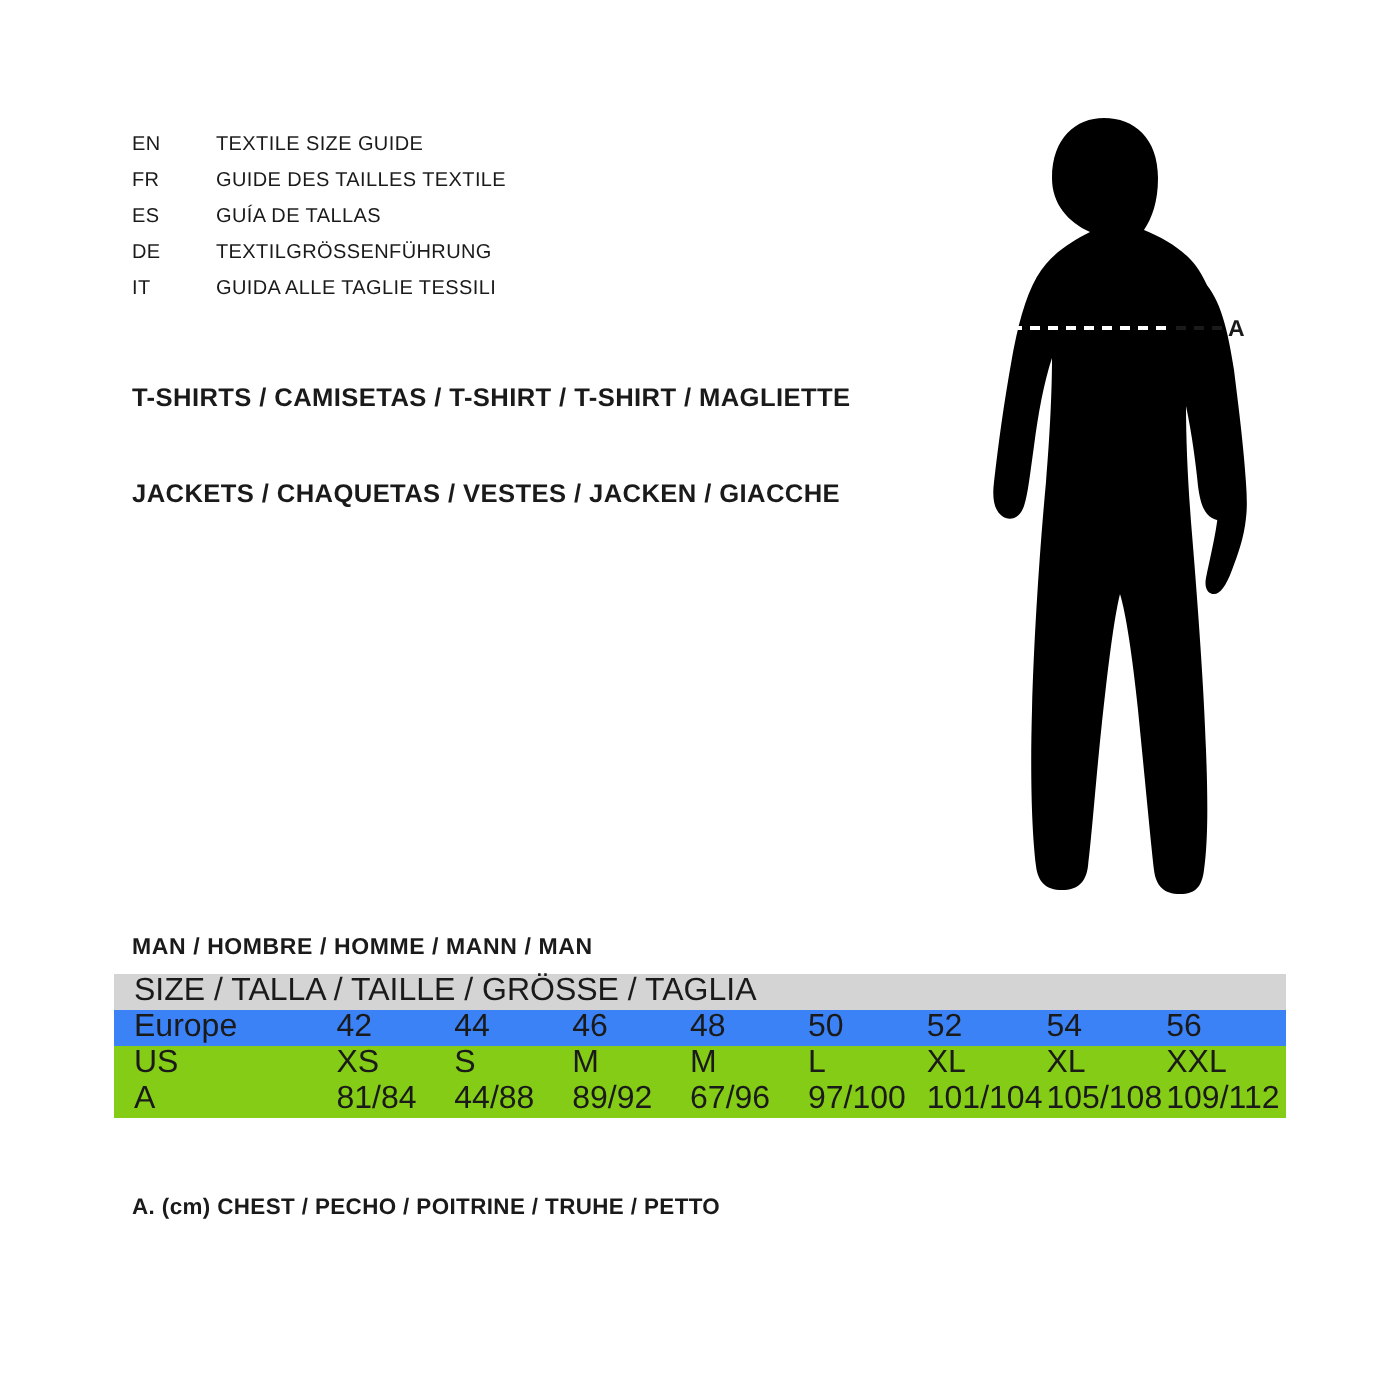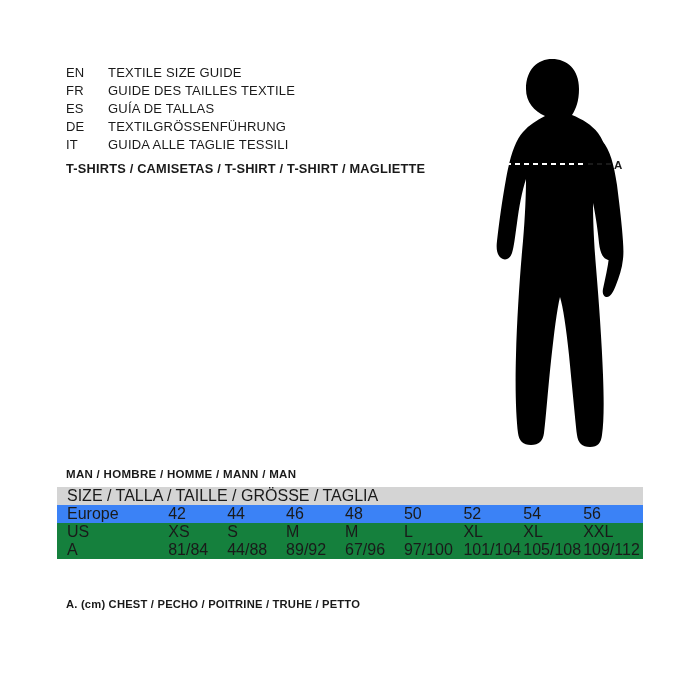--- a/index.html
+++ b/index.html
@@ -25,21 +25,21 @@
     position: absolute;
     left: 66px;
     top: 64px;
     width: 360px;
   }
   .lang-row {
     display: flex;
     align-items: center;
     height: 18px;
     line-height: 18px;
-    font-size: 13px;
+    font-size: 10px;
     letter-spacing: 0.2px;
   }
   .lang-code {
     width: 42px;
     flex: 0 0 42px;
   }
   .lang-text {
     flex: 1 1 auto;
   }
 
@@ -49,20 +49,21 @@
     left: 66px;
     top: 160px;
     width: 420px;
     font-size: 12.8px;
     font-weight: bold;
     letter-spacing: 0.2px;
   }
   .garments div {
     height: 18px;
     line-height: 18px;
+    margin-top: 30px;
   }
 
   
   .figure {
     position: absolute;
     left: 430px;
     top: 45px;
     width: 260px;
     height: 410px;
   }
@@ -101,21 +102,21 @@
     vertical-align: middle;
     white-space: nowrap;
   }
   table.size-table tr.header-row {
     background: #d4d4d4;
   }
   table.size-table tr.shade {
     background: #3b82f6;
   }
   table.size-table tr.plain {
-    background: #15803d;
+    background: #84cc16;
   }
   .c-label {
     padding-left: 10px !important;
     width: 104px;
   }
   .c-val {
     width: 60px;
   }
   .footnote {
     position: absolute;
@@ -149,20 +150,21 @@
       <span class="lang-text">TEXTILGRÖSSENFÜHRUNG</span>
     </div>
     <div class="lang-row">
       <span class="lang-code">IT</span>
       <span class="lang-text">GUIDA ALLE TAGLIE TESSILI</span>
     </div>
   </div>
 
   <div class="garments">
     <div>T-SHIRTS / CAMISETAS / T-SHIRT / T-SHIRT / MAGLIETTE</div>
+    <div>JACKETS / CHAQUETAS / VESTES / JACKEN / GIACCHE</div>
   </div>
 
   <div class="figure">
     <svg width="260" height="410" viewBox="0 0 260 410" xmlns="http://www.w3.org/2000/svg">
       <g>
         <path fill="#000000" d="
           M 96,44
           C 96,24 108,14 122,14
           C 137,14 149,24 149,44
           C 149,56 146,64 142,70

